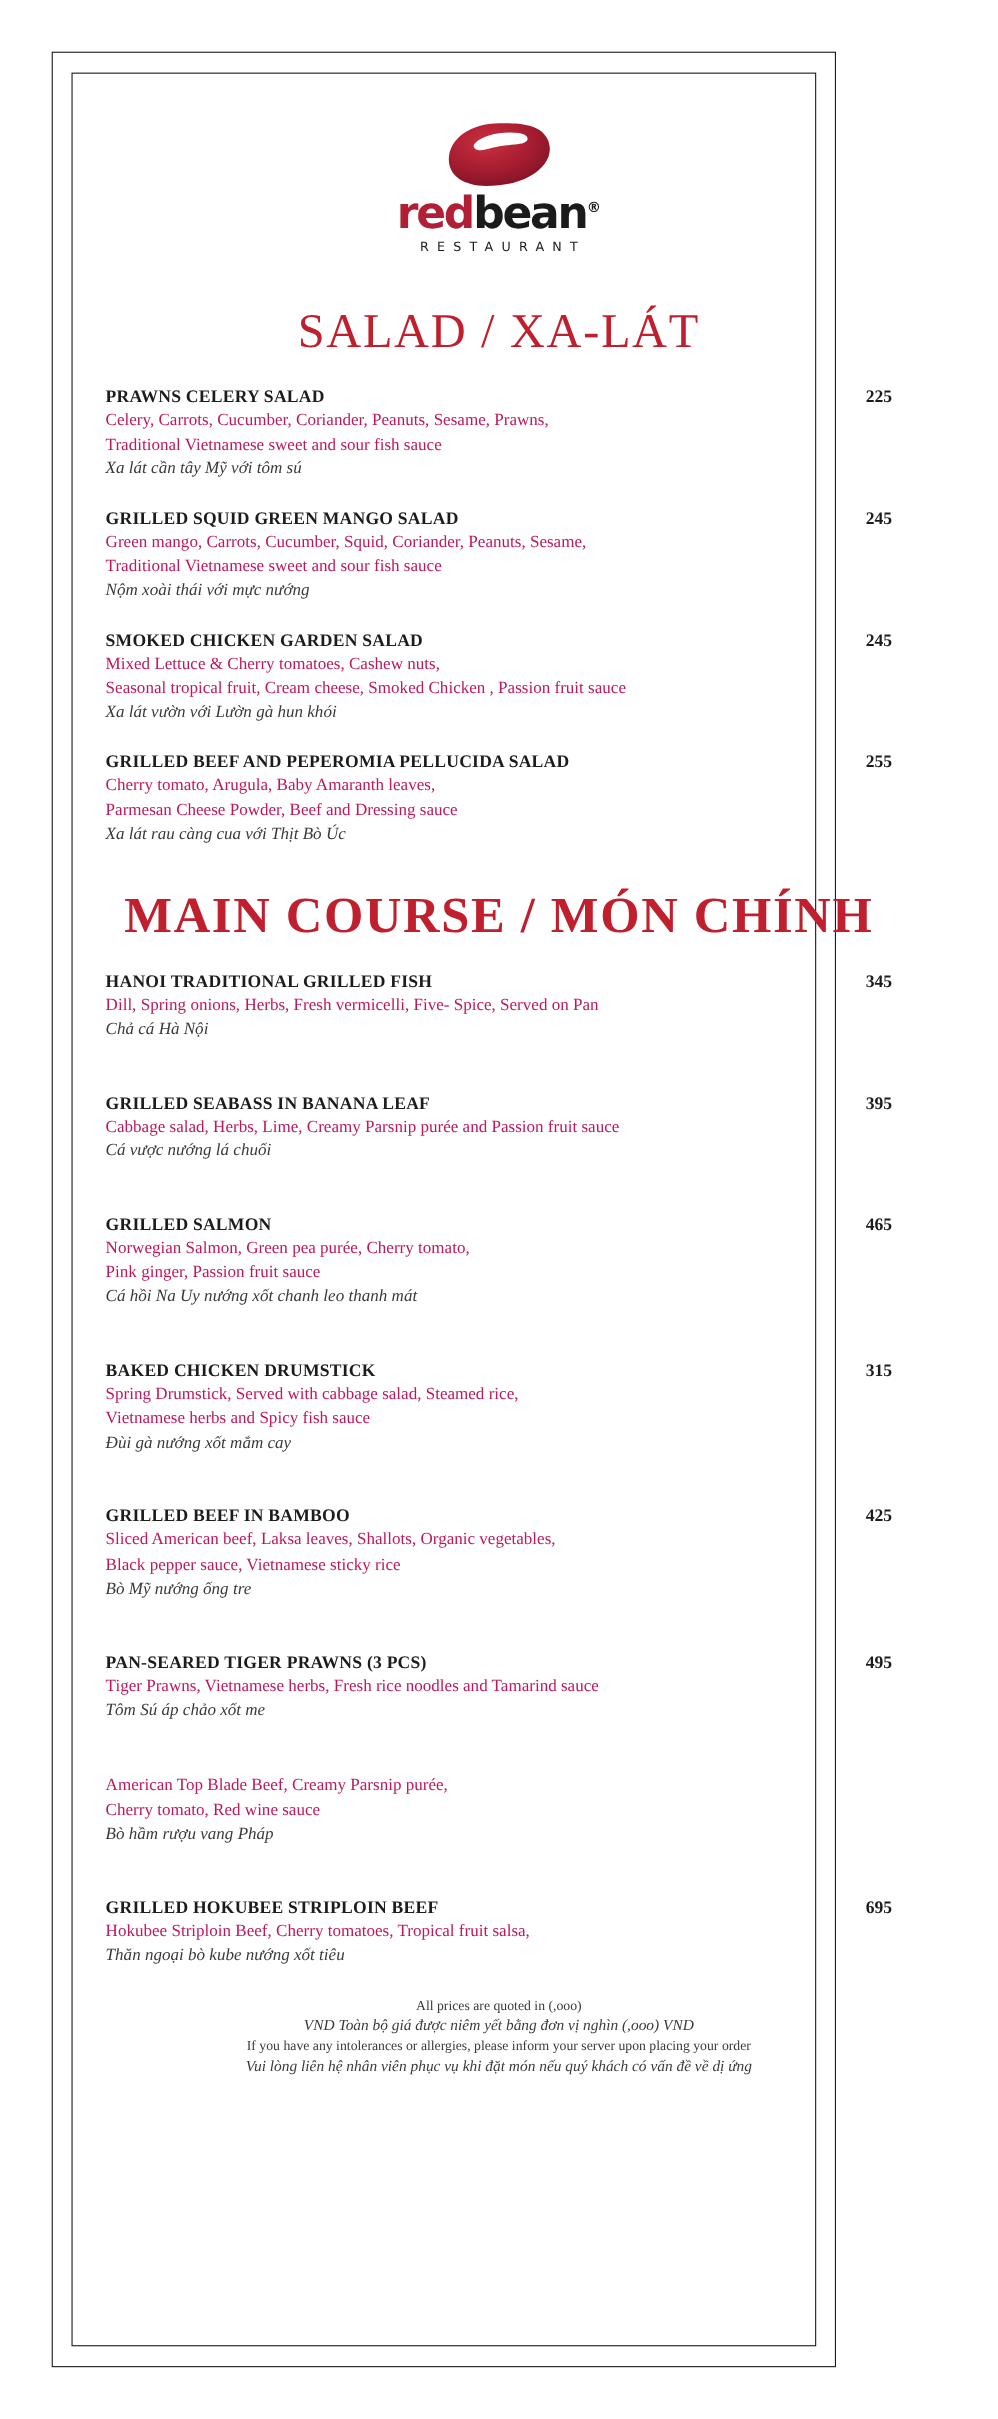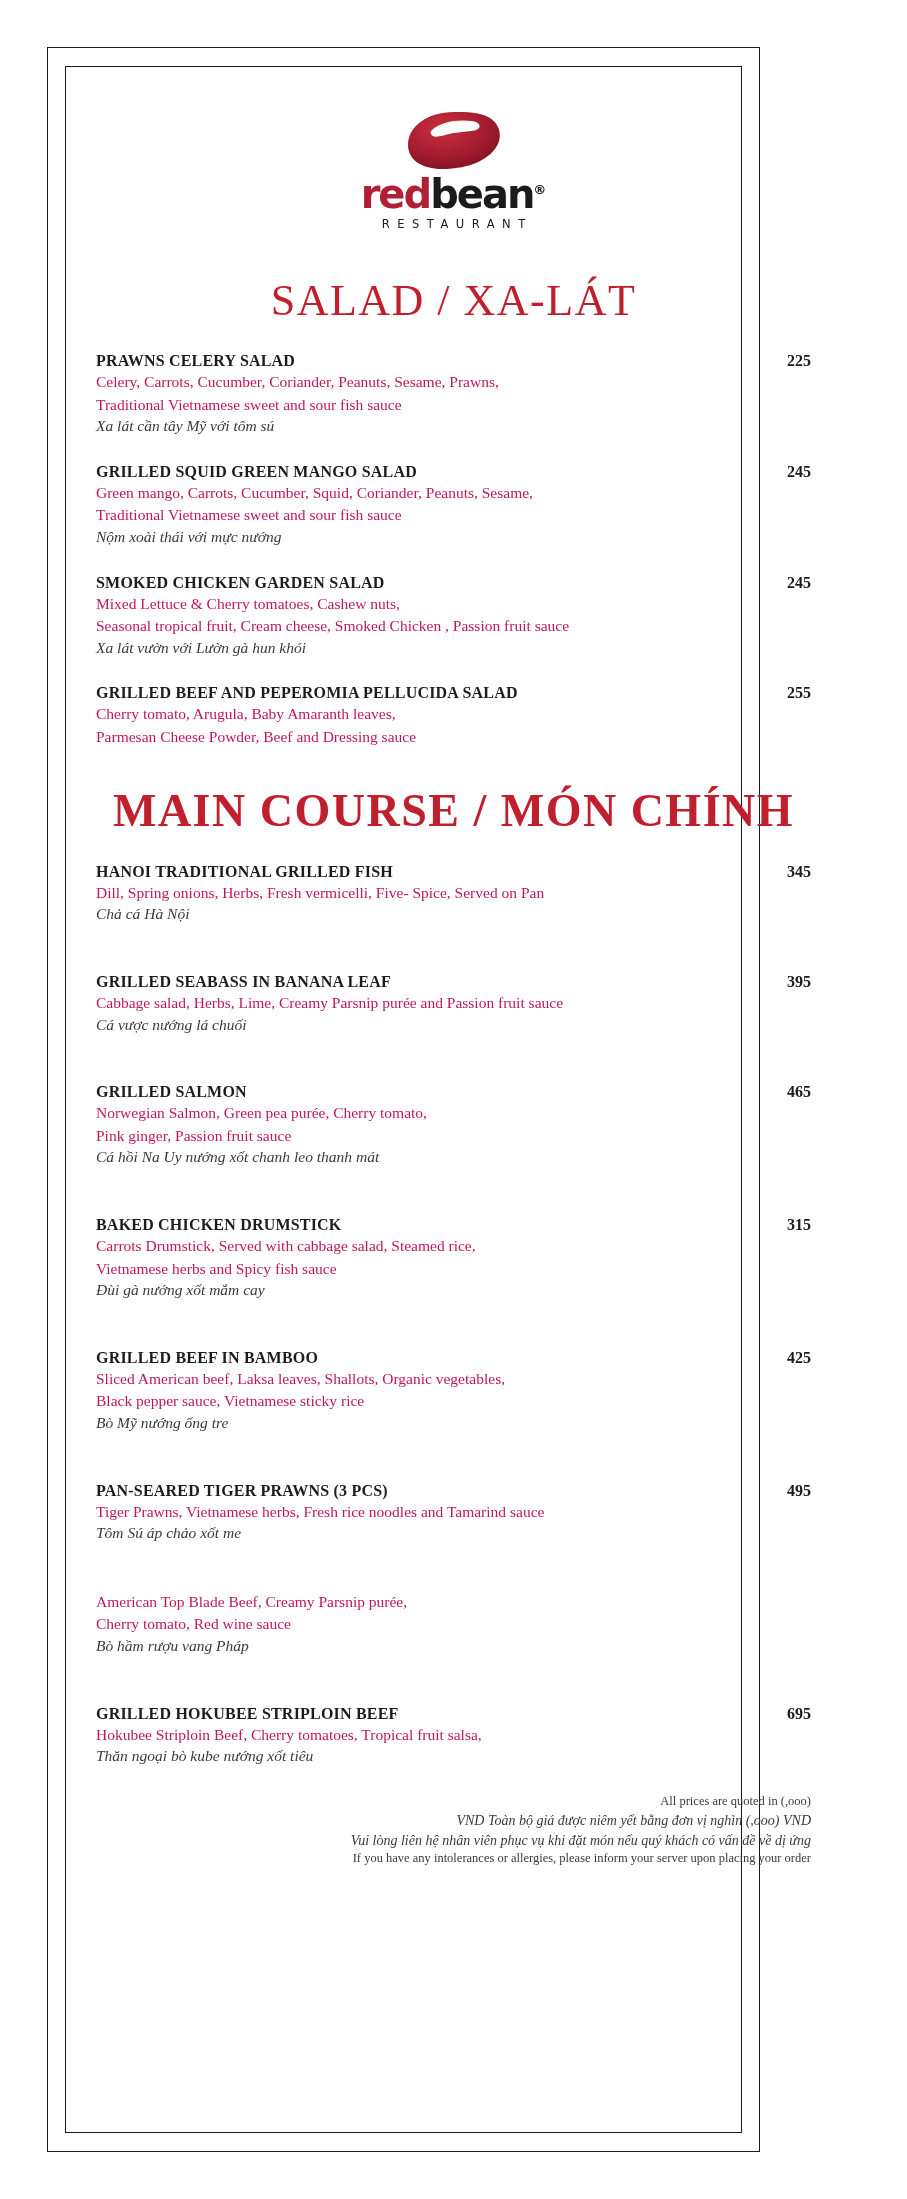--- a/index.html
+++ b/index.html
@@ -141,21 +141,21 @@
     font-style: italic;
     font-size: 15.5px;
     line-height: 1.33;
     color: #3a3a3a;
     margin-top: 1px;
   }
 
   
   .footer {
     margin-top: 26px;
-    text-align: right;
+    text-align: center;
     color: #3a3a3a;
   }
   .footer-line { line-height: 1.42; }
   .footer-en {
     font-family: "Liberation Serif", "DejaVu Serif", serif;
     font-size: 12.5px;
   }
   .footer-vi {
     font-family: Liberation Serif, serif;
     font-style: italic;
@@ -222,20 +222,21 @@
         <div class="item-vi">Xa lát vườn với Lườn gà hun khói</div>
       </div>
 
       <div class="menu-item">
         <div class="item-head">
           <span class="item-name">GRILLED BEEF AND PEPEROMIA PELLUCIDA SALAD</span>
           <span class="item-price">255</span>
         </div>
         <div class="item-desc">Cherry tomato, Arugula, Baby Amaranth leaves,</div>
         <div class="item-desc">Parmesan Cheese Powder, Beef and Dressing sauce</div>
+        <div class="item-vi">Xa lát rau càng cua với Thịt Bò Úc</div>
       </div>
 
     </div>
 
     <h2 class="section-head main">MAIN COURSE / MÓN CHÍNH</h2>
 
     <div class="menu-list">
 
       <div class="menu-item spaced">
         <div class="item-head">
@@ -263,21 +264,21 @@
         <div class="item-desc">Norwegian Salmon, Green pea purée, Cherry tomato,</div>
         <div class="item-desc">Pink ginger, Passion fruit sauce</div>
         <div class="item-vi">Cá hồi Na Uy nướng xốt chanh leo thanh mát</div>
       </div>
 
       <div class="menu-item spaced">
         <div class="item-head">
           <span class="item-name">BAKED CHICKEN DRUMSTICK</span>
           <span class="item-price">315</span>
         </div>
-        <div class="item-desc">Carrots Drumstick, Served with cabbage salad, Steamed rice,</div>
+        <div class="item-desc">Spring Drumstick, Served with cabbage salad, Steamed rice,</div>
         <div class="item-desc">Vietnamese herbs and Spicy fish sauce</div>
         <div class="item-vi">Đùi gà nướng xốt mắm cay</div>
       </div>
 
       <div class="menu-item spaced">
         <div class="item-head">
           <span class="item-name">GRILLED BEEF IN BAMBOO</span>
           <span class="item-price">425</span>
         </div>
         <div class="item-desc">Sliced American beef, Laksa leaves, Shallots, Organic vegetables,</div>
@@ -307,18 +308,18 @@
         </div>
         <div class="item-desc">Hokubee Striploin Beef, Cherry tomatoes, Tropical fruit salsa,</div>
         <div class="item-vi">Thăn ngoại bò kube nướng xốt tiêu</div>
       </div>
 
     </div>
 
     <div class="footer">
       <div class="footer-line footer-en">All prices are quoted in (,ooo)</div>
       <div class="footer-line footer-vi">VND Toàn bộ giá được niêm yết bằng đơn vị nghìn (,ooo) VND</div>
+      <div class="footer-line footer-en">If you have any intolerances or allergies, please inform your server upon placing your order</div>
       <div class="footer-line footer-vi">Vui lòng liên hệ nhân viên phục vụ khi đặt món nếu quý khách có vấn đề về dị ứng</div>
-      <div class="footer-line footer-en">If you have any intolerances or allergies, please inform your server upon placing your order</div>
     </div>
 
   </div>
 </div>
 
 </body></html>

